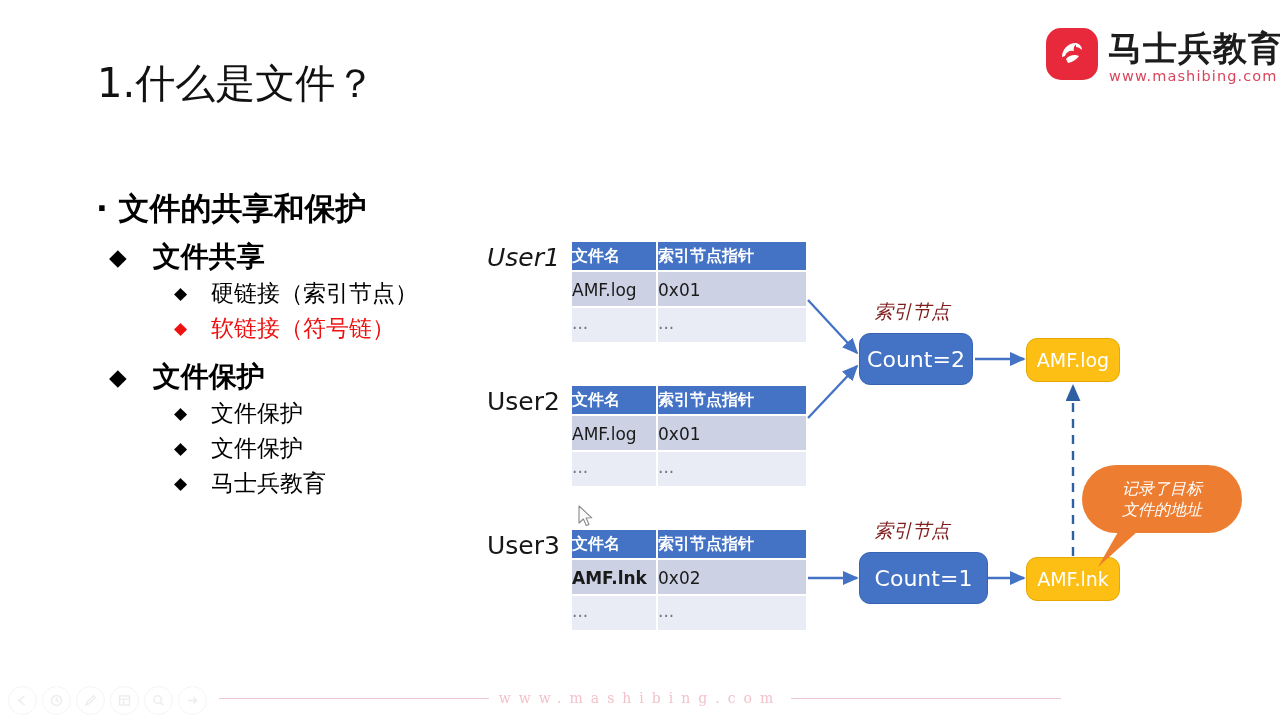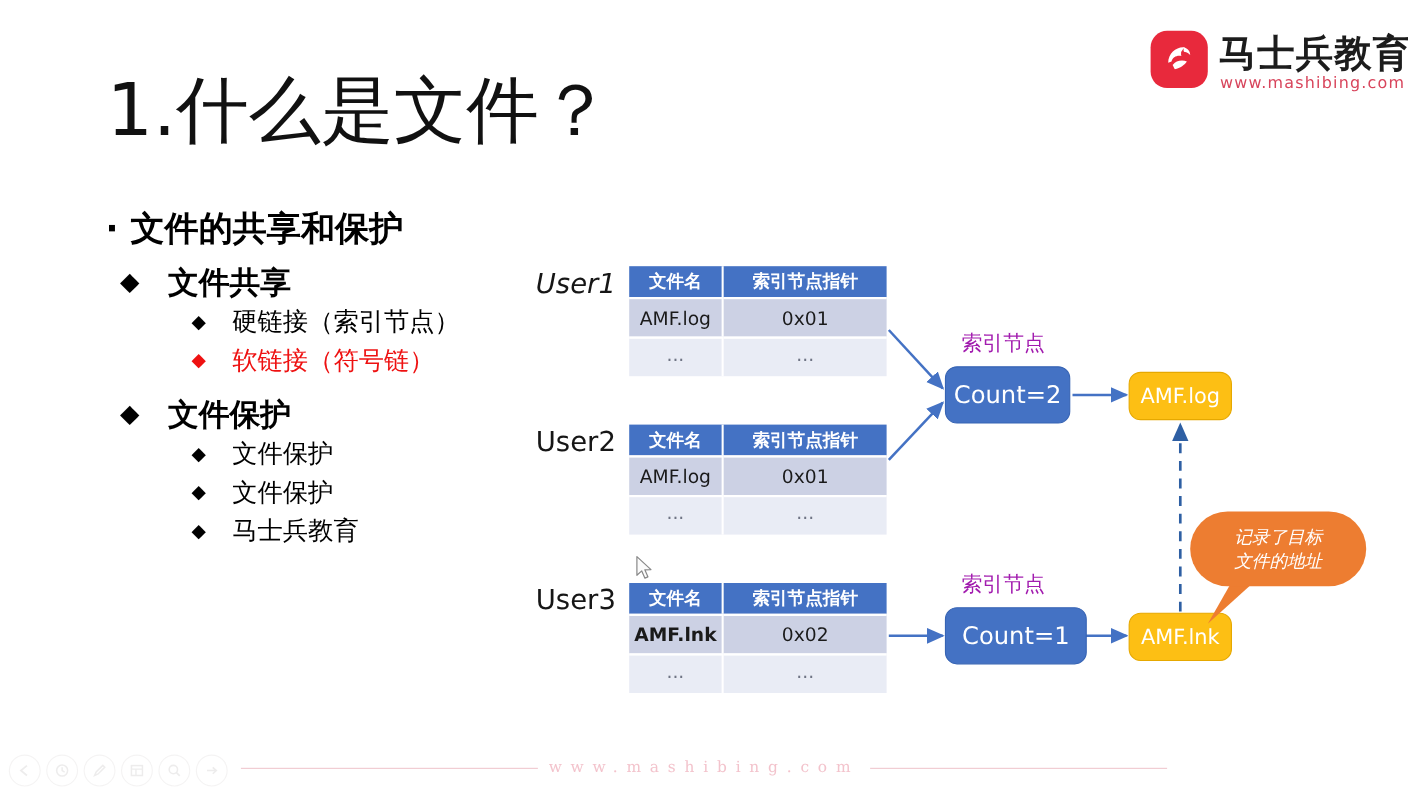--- a/index.html
+++ b/index.html
@@ -58,21 +58,21 @@
     color: #d8455c;
     white-space: nowrap;
     font-family: "DejaVu Sans", sans-serif;
   }
 
   
   #slide-title {
     position: absolute;
     left: 97px;
     top: 56px;
-    font-size: 66px;
+    font-size: 40px;
     font-weight: 400;
     color: #111111;
     white-space: nowrap;
     letter-spacing: 0px;
     font-family: "DejaVu Sans", sans-serif;
   }
 
   
   #bullets {
     position: absolute;
@@ -136,21 +136,21 @@
   .ftable {
     position: absolute;
     width: 234px;
   }
   .ftable .trow {
     display: flex;
     width: 100%;
   }
   .ftable .cell {
     box-sizing: border-box;
-    text-align: center;
+    text-align: left;
     font-size: 17px;
     font-family: "DejaVu Sans", sans-serif;
   }
   .ftable .c1 { width: 86px; }
   .ftable .c2 { width: 148px; }
   .ftable .hrow .cell {
     background: #4472c4;
     color: #ffffff;
     font-weight: bold;
     height: 28px;
@@ -177,23 +177,24 @@
     font-size: 17px;
     border-right: 2px solid #ffffff;
     border-top: 2px solid #ffffff;
   }
   .ftable .erow .cell:last-child { border-right: none; }
   .amber-text { color: #f0ad1e; font-weight: bold; }
 
   .node-caption {
     position: absolute;
     font-size: 19px;
-    color: #a21caf;
-    white-space: nowrap;
-    font-family: "DejaVu Sans", sans-serif;
+    color: #7f1d1d;
+    white-space: nowrap;
+    font-family: "DejaVu Sans", sans-serif;
+    font-style: italic;
   }
   .rbox {
     position: absolute;
     box-sizing: border-box;
     border-radius: 11px;
     display: flex;
     align-items: center;
     justify-content: center;
     font-size: 22px;
     color: #ffffff;

